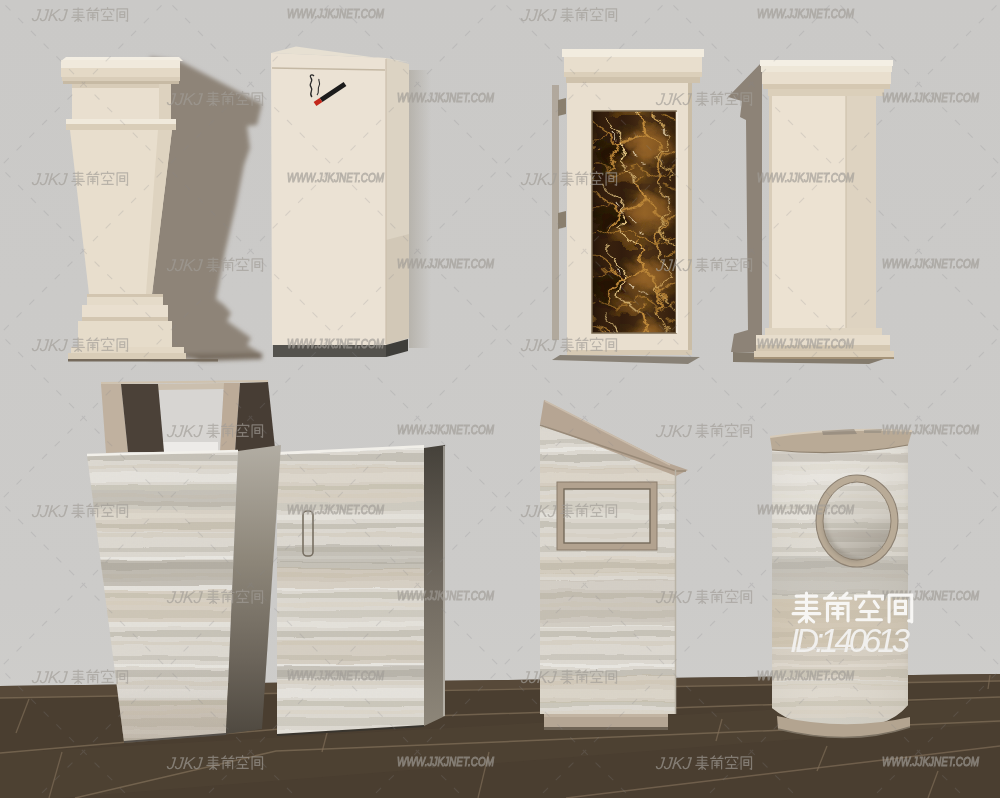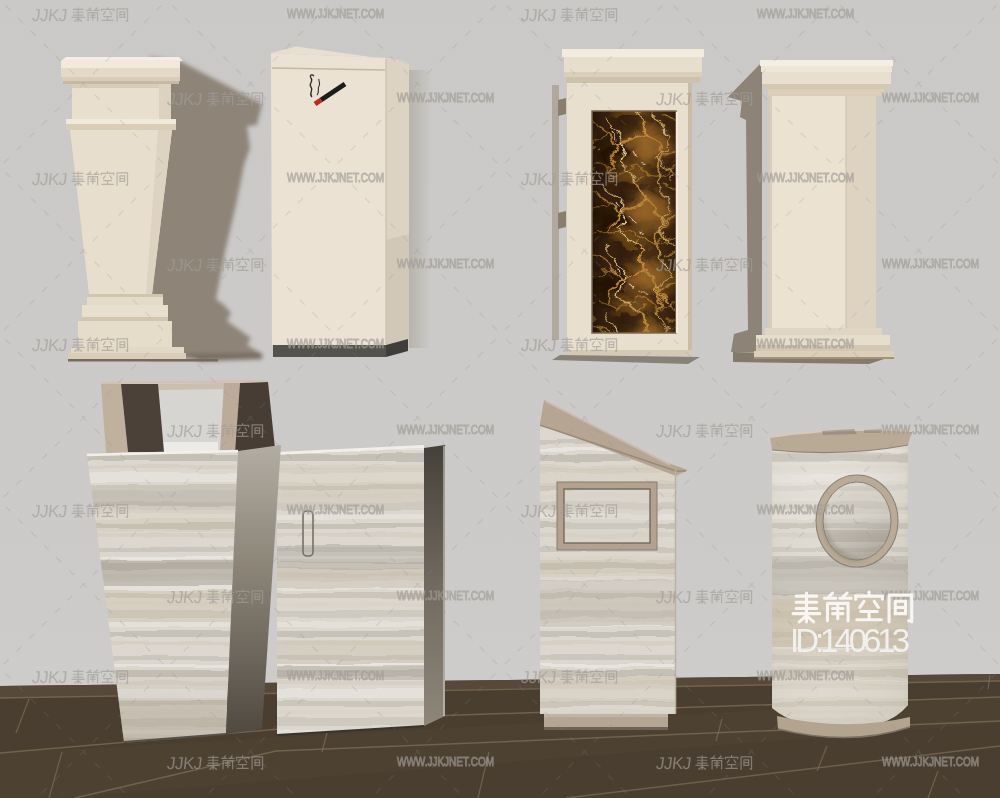--- a/index.html
+++ b/index.html
@@ -1,16 +1,16 @@
 <!DOCTYPE html>
 <html><head>
 <meta charset="utf-8">
 <style>
 html,body{margin:0;padding:0;background:#cbcac8;font-family:"Liberation Sans",sans-serif;}
-#scene{width:1000px;height:798px;position:relative;overflow:hidden;}
+#scene{width:1000px;height:798px;position:relative;overflow:hidden;font-style:italic;}
 text{font-family:"Liberation Sans",sans-serif;}
 </style>
 </head>
 <body>
 <div id="scene">
 <svg width="1000" height="798" viewBox="0 0 1000 798" xmlns="http://www.w3.org/2000/svg" xmlns:xlink="http://www.w3.org/1999/xlink">
 <defs>
   <linearGradient id="wallg" x1="0" y1="0" x2="0" y2="1">
     <stop offset="0" stop-color="#cac9c7"></stop>
     <stop offset="0.75" stop-color="#cccbc9"></stop>

